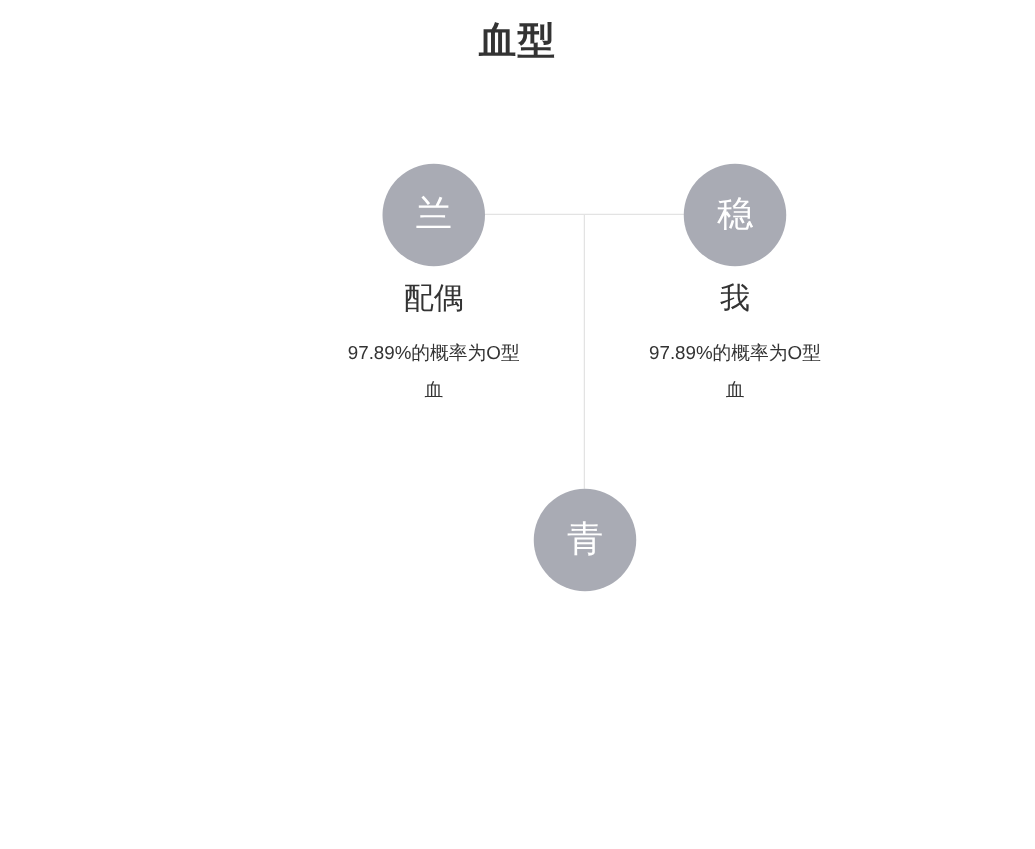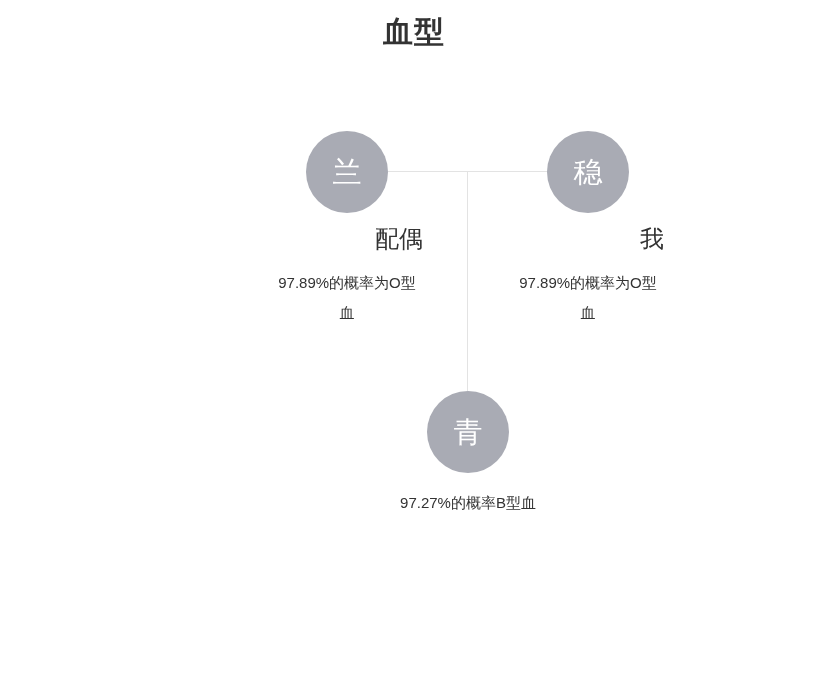--- a/index.html
+++ b/index.html
@@ -65,21 +65,20 @@
   .avatar-char {
     color: #ffffff;
     font-size: 29px;
     line-height: 1;
   }
   .node-name {
     margin-top: 12px;
     font-size: 24px;
     color: #333333;
     line-height: 28px;
-    text-align: right;
   }
   .node-prob {
     margin: 15px auto 0;
     width: 150px;
     font-size: 15px;
     line-height: 30px;
     color: #333333;
     word-break: break-all;
   }
 </style>
@@ -107,16 +106,15 @@
       <span class="avatar-char">稳</span>
     </div>
     <div class="node-name">我</div>
     <div class="node-prob">97.89%的概率为O型血</div>
   </div>
 
   <div class="node node-son">
     <div class="avatar">
       <span class="avatar-char">青</span>
     </div>
-    <div class="node-prob">97.27%的概率B型血</div>
   </div>
 
 </div>
 
 </body></html>

